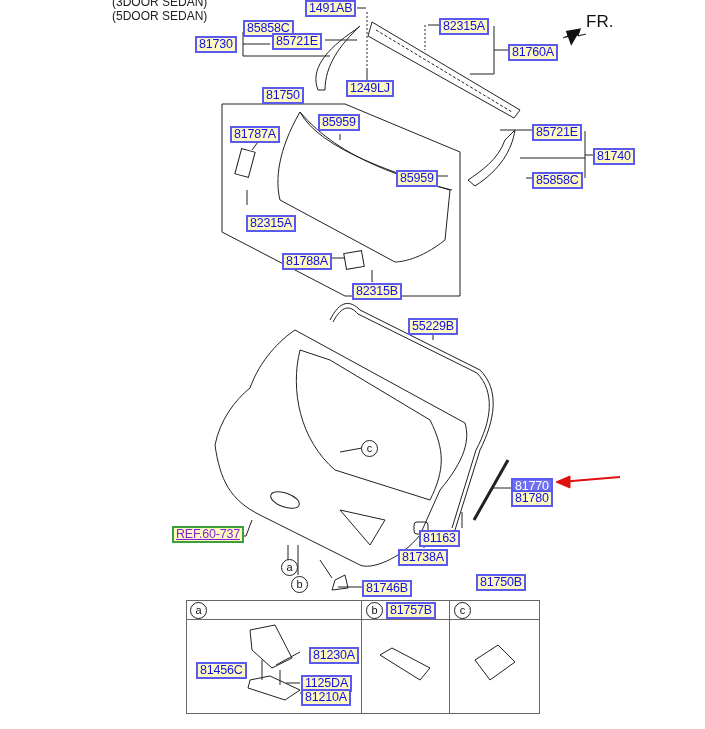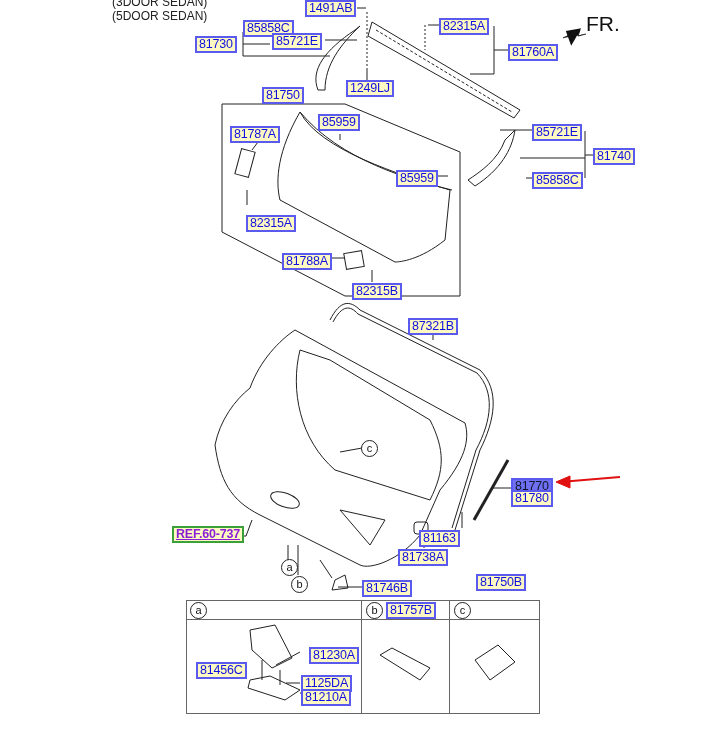--- a/index.html
+++ b/index.html
@@ -1,23 +1,23 @@
 <!DOCTYPE html>
 <html><head>
 <meta charset="utf-8">
 <style>
   html,body{margin:0;padding:0;background:#ffffff;}
   body{width:705px;height:729px;position:relative;overflow:hidden;font-family:"Liberation Sans",sans-serif;}
   #stage{position:absolute;left:0;top:0;width:612px;height:729px;}
   svg.draw{position:absolute;left:0;top:0;width:705px;height:729px;}
   .lbl{position:absolute;font-size:12.5px;line-height:13px;color:#1010e0;border:2px solid #5a5af0;padding:0 2px;background:#fef9c3;white-space:nowrap;letter-spacing:-0.2px;cursor:pointer;}
-  .lbl.hl{background:#6f6ff2;color:#0f172a;}
-  .lbl.ref{color:#8a1fd6;border-color:#3aa03a;font-weight:bold;text-decoration:underline;}
+  .lbl.hl{background:#6f6ff2;color:#ffffff;}
+  .lbl.ref{color:#8a1fd6;border-color:#3aa03a;font-weight:normal;text-decoration:underline;}
   .note{position:absolute;font-size:12px;color:#222;line-height:12px;white-space:nowrap;}
-  .fr{position:absolute;font-size:21px;color:#111;}
+  .fr{position:absolute;font-size:17px;color:#111;}
   .circ{position:absolute;width:15px;height:15px;border:1px solid #222;border-radius:50%;font-size:11px;line-height:15px;text-align:center;color:#111;background:#fff;}
   .tbl{position:absolute;border:1px solid #666;}
 </style>
 </head>
 <body>
 
 <div id="stage">
 
 <svg class="draw" viewBox="0 0 705 729">
   <g fill="none" stroke="#222" stroke-width="1">
@@ -89,21 +89,21 @@
 <div class="lbl" style="left:262px;top:87px;text-align:center;">81750</div>
 <div class="lbl" style="left:230px;top:126px;">81787A</div>
 <div class="lbl" style="left:318px;top:114px;">85959</div>
 <div class="lbl" style="left:396px;top:170px;">85959</div>
 <div class="lbl" style="left:246px;top:215px;">82315A</div>
 <div class="lbl" style="left:282px;top:253px;">81788A</div>
 <div class="lbl" style="left:352px;top:283px;">82315B</div>
 <div class="lbl" style="left:532px;top:124px;">85721E</div>
 <div class="lbl" style="left:593px;top:148px;">81740</div>
 <div class="lbl" style="left:532px;top:172px;">85858C</div>
-<div class="lbl" style="left:408px;top:318px;">87321B</div>
+<div class="lbl" style="left:408px;top:318px;">55229B</div>
 <div class="lbl hl" style="left:511px;top:478px;">81770</div>
 <div class="lbl" style="left:511px;top:490px;">81780</div>
 <div class="lbl" style="left:419px;top:530px;">81163</div>
 <div class="lbl" style="left:398px;top:549px;">81738A</div>
 <div class="lbl" style="left:362px;top:580px;">81746B</div>
 <div class="lbl ref" style="left:172px;top:526px;">REF.60-737</div>
 
 <div class="circ" style="left:361px;top:440px;">c</div>
 <div class="circ" style="left:281px;top:559px;">a</div>
 <div class="circ" style="left:291px;top:576px;">b</div>

